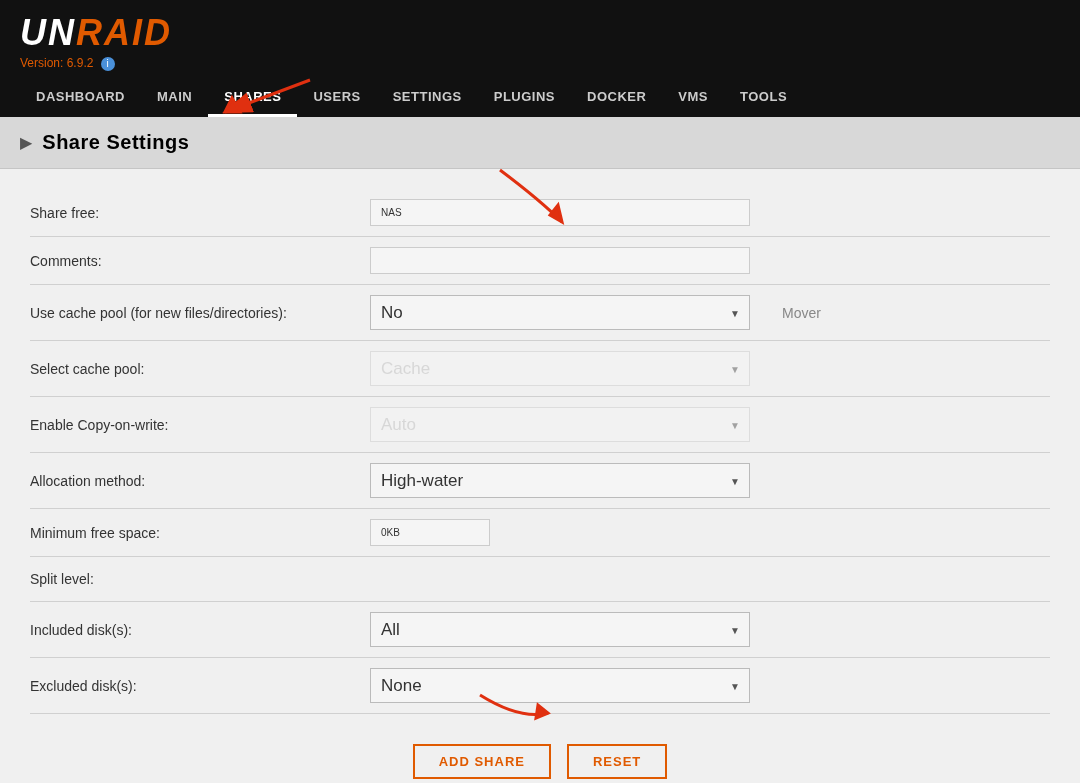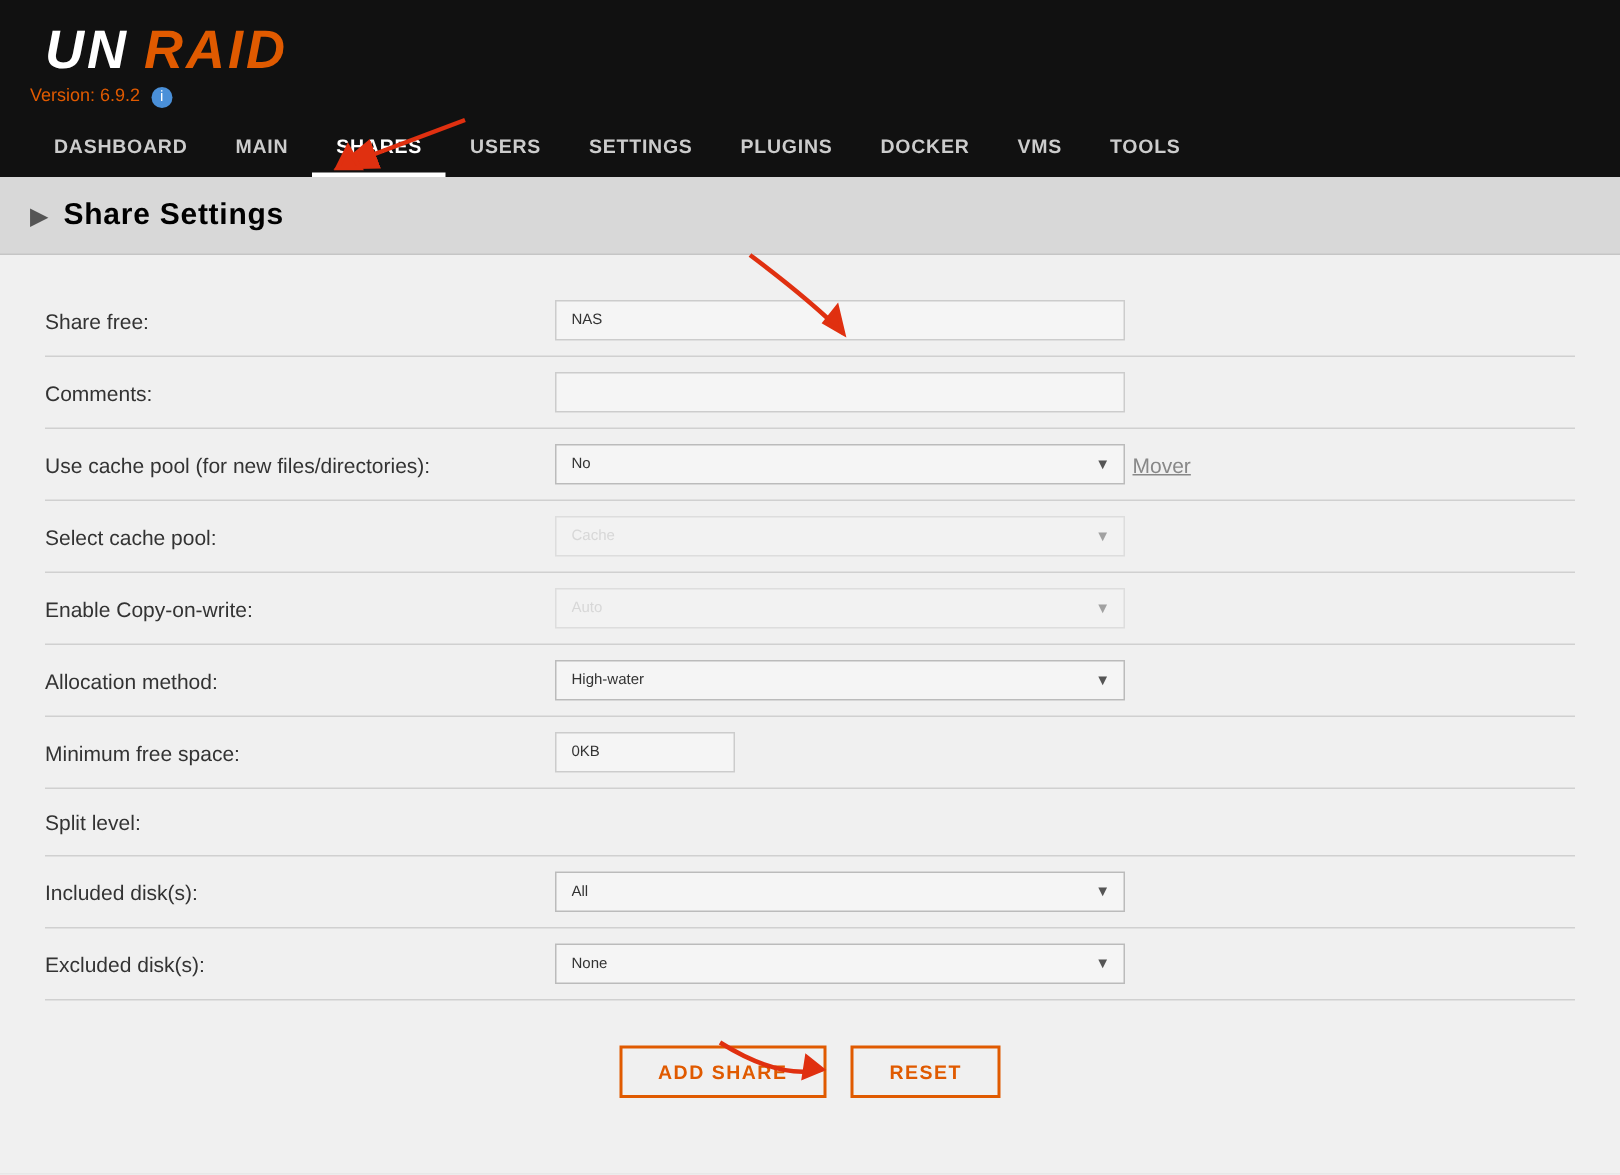--- a/index.html
+++ b/index.html
@@ -10,21 +10,21 @@
       background: #111111;
       padding: 12px 20px 0 20px;
     }
     .logo {
       font-size: 36px;
       font-weight: 900;
       color: white;
       letter-spacing: 2px;
       font-style: italic;
     }
-    .logo span { color: #e05a00; margin-left: 10px; }
+    .logo span { color: #e05a00; }
     .version {
       font-size: 12px;
       color: #e05a00;
       margin-top: 2px;
       margin-bottom: 8px;
     }
     .version .info-icon {
       display: inline-block;
       width: 14px;
       height: 14px;
@@ -120,21 +120,21 @@
       font-size: 10px;
       color: #333;
       outline: none;
     }
 
     .form-control select {
       width: 100%;
       padding: 7px 10px;
       border: 1px solid #bbb;
       background: #f5f5f5;
-      font-size: 10px;
+      font-size: 17px;
       color: #333;
       appearance: none;
       -webkit-appearance: none;
       cursor: pointer;
       outline: none;
     }
     .select-wrapper {
       position: relative;
       width: 100%;
     }
@@ -150,25 +150,24 @@
     }
     .select-disabled {
       opacity: 0.5;
     }
 
     .form-control-wide select {
       min-width: 380px;
     }
 
     .mover-link {
-      margin-left: 5px;
+      margin-left: 32px;
       color: #888;
       font-size: 14px;
       cursor: pointer;
-      text-decoration: underline;
     }
 
     
     .button-row {
       display: flex;
       justify-content: center;
       gap: 16px;
       margin-top: 30px;
       padding-bottom: 30px;
     }

